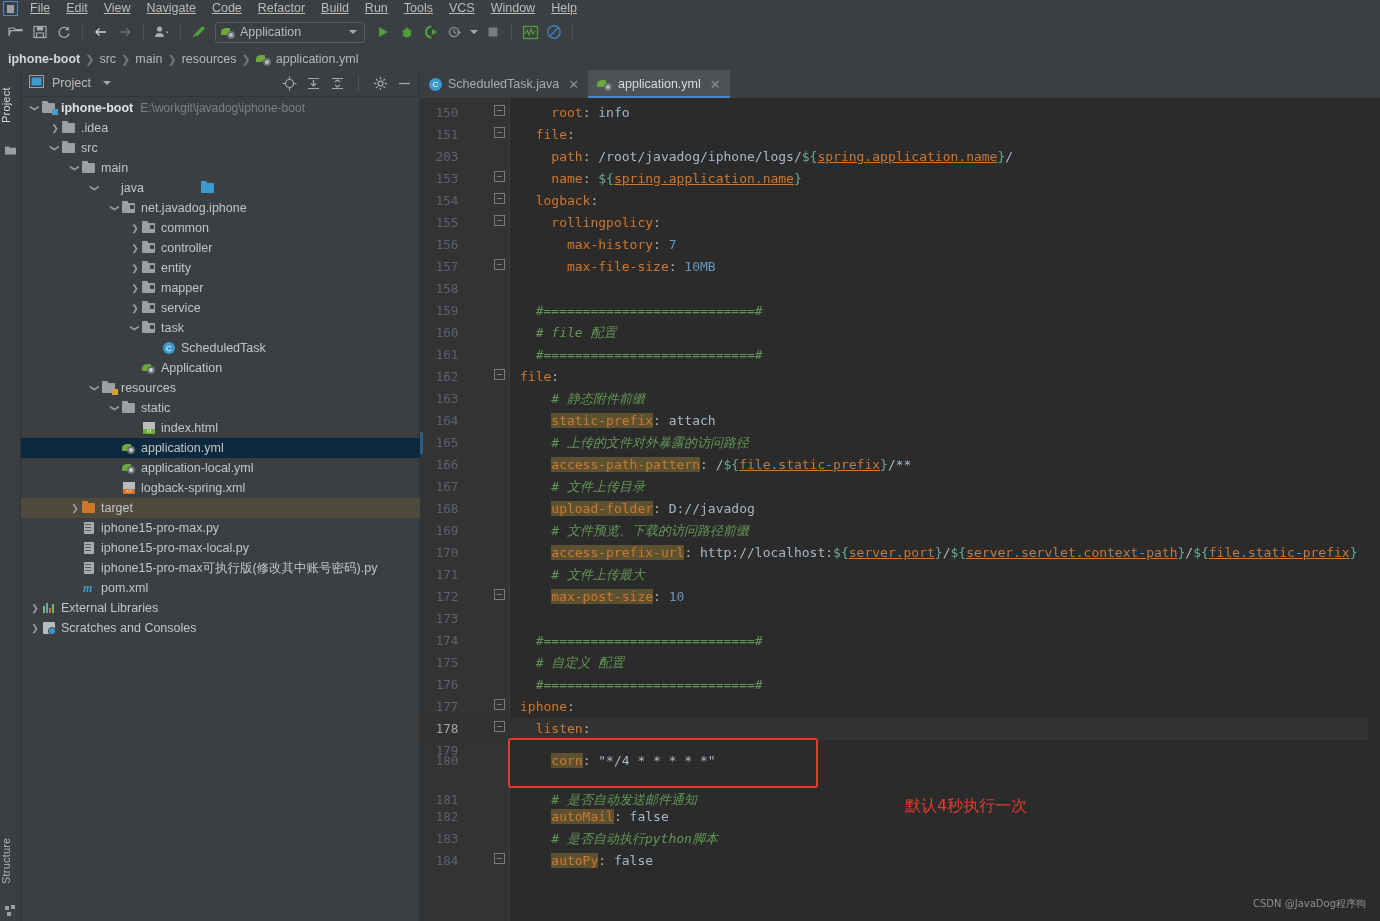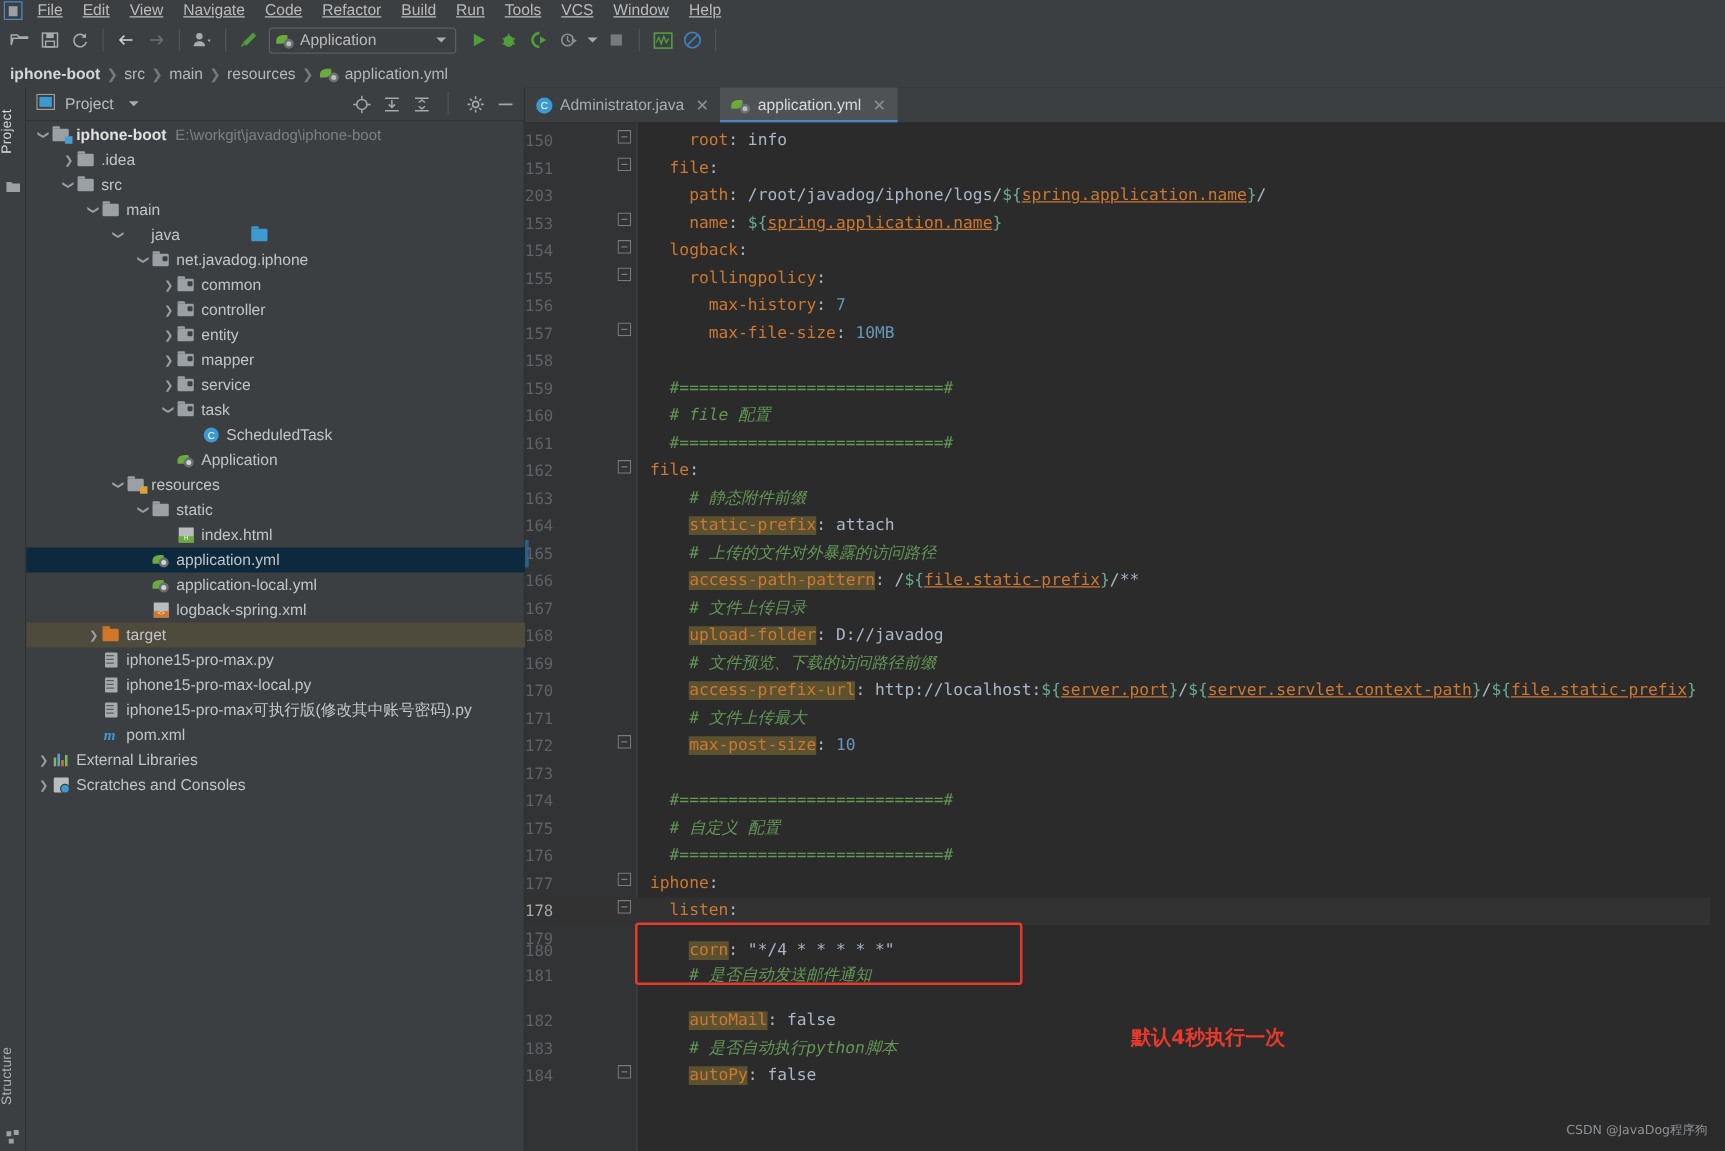--- a/index.html
+++ b/index.html
@@ -149,43 +149,42 @@
   .gutter-bg { position:absolute; left:0; top:0; width:68px; bottom:0; background:#313335; }
   .fold-bg  { position:absolute; left:68px; top:0; width:22px; bottom:0; background:#313335; }
   .vline { position:absolute; left:89px; top:0; bottom:0; width:1px; background:#3c3f41; }
   .curline { position:absolute; left:0; right:0; height:22px; background:#323232; }
 
   .ln {
     position: absolute; left: 0; right: 0; height: 22px;
     font-family: "DejaVu Sans Mono", monospace; font-size: 13px; line-height: 22px;
     white-space: pre;
   }
-  .num { position:absolute; left:0; width:54px; text-align:left; color:#606366; font-size:12.5px;
+  .num { position:absolute; left:0; width:54px; text-align:center; color:#606366; font-size:12.5px;
          font-family:"DejaVu Sans Mono", monospace; }
   .num.cur { color:#a4a8ab; }
   .fm { position:absolute; left:72px; width:14px; text-align:center; color:#787b7d; font-size:10px; line-height:22px;}
   .src { position:absolute; left:100px; color:#a9b7c6; }
   .bluemark { position:absolute; left:0; width:3px; height:22px; background:#2d5d87; }
 
   .k   { color:#cc7832; }       
   .kh  { color:#cc7832; background:#5c5230; }  
   .v   { color:#a9b7c6; }
   .num2{ color:#6897bb; }
   .cm  { color:#629755; font-style: italic; }
   .ph  { color:#cc7832; text-decoration: underline; }
   .brc { color:#6aab8f; }
 
   
   .redbox {
     position:absolute; border:2px solid #e8392b; border-radius:3px; pointer-events:none;
   }
   .redtext {
-    position:absolute; color:#e8392b; font-size:16px; font-weight:bold;
+    position:absolute; color:#e8392b; font-size:16px; font-weight:normal;
     font-family:"DejaVu Sans", sans-serif;
-    margin-top:24px;
   }
   .watermark {
     position:absolute; right:14px; bottom:10px; color:#8d9194; font-size:10px;
     font-family:"DejaVu Sans", sans-serif;
   }
   .scrollstrip { position:absolute; right:0; top:28px; width:12px; bottom:0; background:#2b2b2b; }
 </style>
 </head>
 <body>
 
@@ -601,21 +600,21 @@
         </div>
       </div>
   </div>
 
   <div class="editor">
     <div class="tabs">
       <div class="tab">
         <span style="position:relative;display:inline-block;width:13px;height:13px;">
           <span style="position:absolute;left:0;top:0;width:13px;height:13px;border-radius:50%;background:#3d9ad1;color:#fff;font-size:8px;display:flex;align-items:center;justify-content:center;">C</span>
         </span>
-        <span>Administrator.java</span>
+        <span>ScheduledTask.java</span>
         <span class="x">✕</span>
       </div>
       <div class="tab active">
         <span style="position:relative;display:inline-block;width:15px;height:13px;">
           <span style="position:absolute;left:0;top:2px;width:9px;height:7px;background:#6aab3c;border-radius:60% 10% 60% 10%;"></span>
           <span style="position:absolute;right:0;bottom:0;width:8px;height:8px;border-radius:50%;background:#b9bcbe;border:2px solid #6d7073;"></span>
         </span>
         <span>application.yml</span>
         <span class="x">✕</span>
       </div>
@@ -681,21 +680,21 @@
                 <rect x="0.5" y="0.5" width="10" height="10" fill="none" stroke="#787b7d"></rect>
                 <path d="M3 5.5h5" stroke="#787b7d"></path>
               </svg></span><span class="src"><span class="k">iphone</span><span class="v">:</span></span></div>
           <div class="curline" style="top: 620px;"></div>
           <div class="ln" style="top: 620px;"><span class="num cur">178</span><span class="fm"><svg width="11" height="11" viewBox="0 0 11 11">
                 <rect x="0.5" y="0.5" width="10" height="10" fill="none" stroke="#787b7d"></rect>
                 <path d="M3 5.5h5" stroke="#787b7d"></path>
               </svg></span><span class="src">  <span class="k">listen</span><span class="v">:</span></span></div>
           <div class="ln" style="top: 642px;"><span class="num">179</span></div>
           <div class="ln" style="top: 652px;"><span class="num">180</span><span class="src">    <span class="kh">corn</span><span class="v">:</span><span class="v"> "*/4 * * * * *"</span></span></div>
-          <div class="ln" style="top: 672px;"><span class="num">181</span><span class="src">    <span class="cm"># 是否自动发送邮件通知</span></span></div>
+          <div class="ln" style="top: 691px;"><span class="num">181</span><span class="src">    <span class="cm"># 是否自动发送邮件通知</span></span></div>
           <div class="ln" style="top: 708px;"><span class="num">182</span><span class="src">    <span class="kh">autoMail</span><span class="v">:</span><span class="v"> false</span></span></div>
           <div class="ln" style="top: 730px;"><span class="num">183</span><span class="src">    <span class="cm"># 是否自动执行python脚本</span></span></div>
           <div class="ln" style="top: 752px;"><span class="num">184</span><span class="fm"><svg width="11" height="11" viewBox="0 0 11 11">
                 <rect x="0.5" y="0.5" width="10" height="10" fill="none" stroke="#787b7d"></rect>
                 <path d="M3 5.5h5" stroke="#787b7d"></path>
               </svg></span><span class="src">    <span class="kh">autoPy</span><span class="v">:</span><span class="v"> false</span></span></div>
         </div>
       <div class="scrollstrip"></div>
     </div>
 

